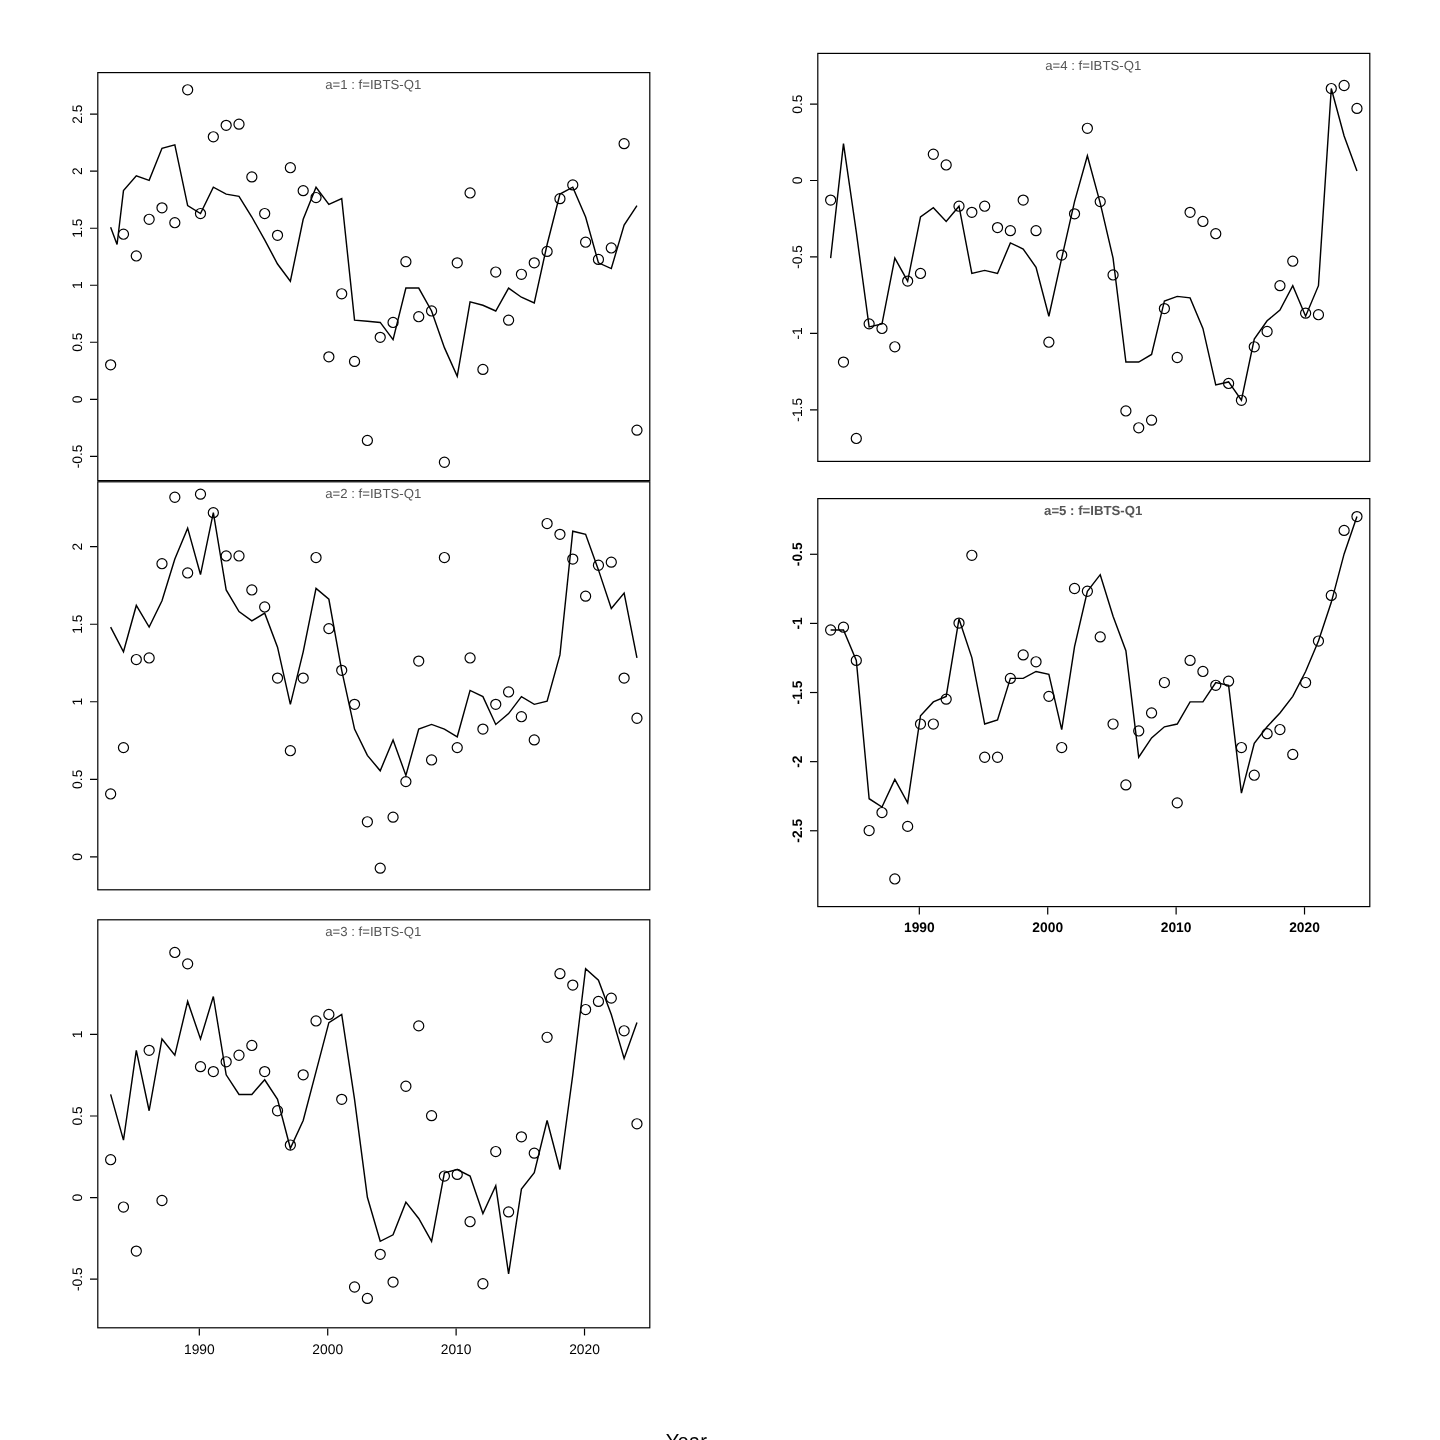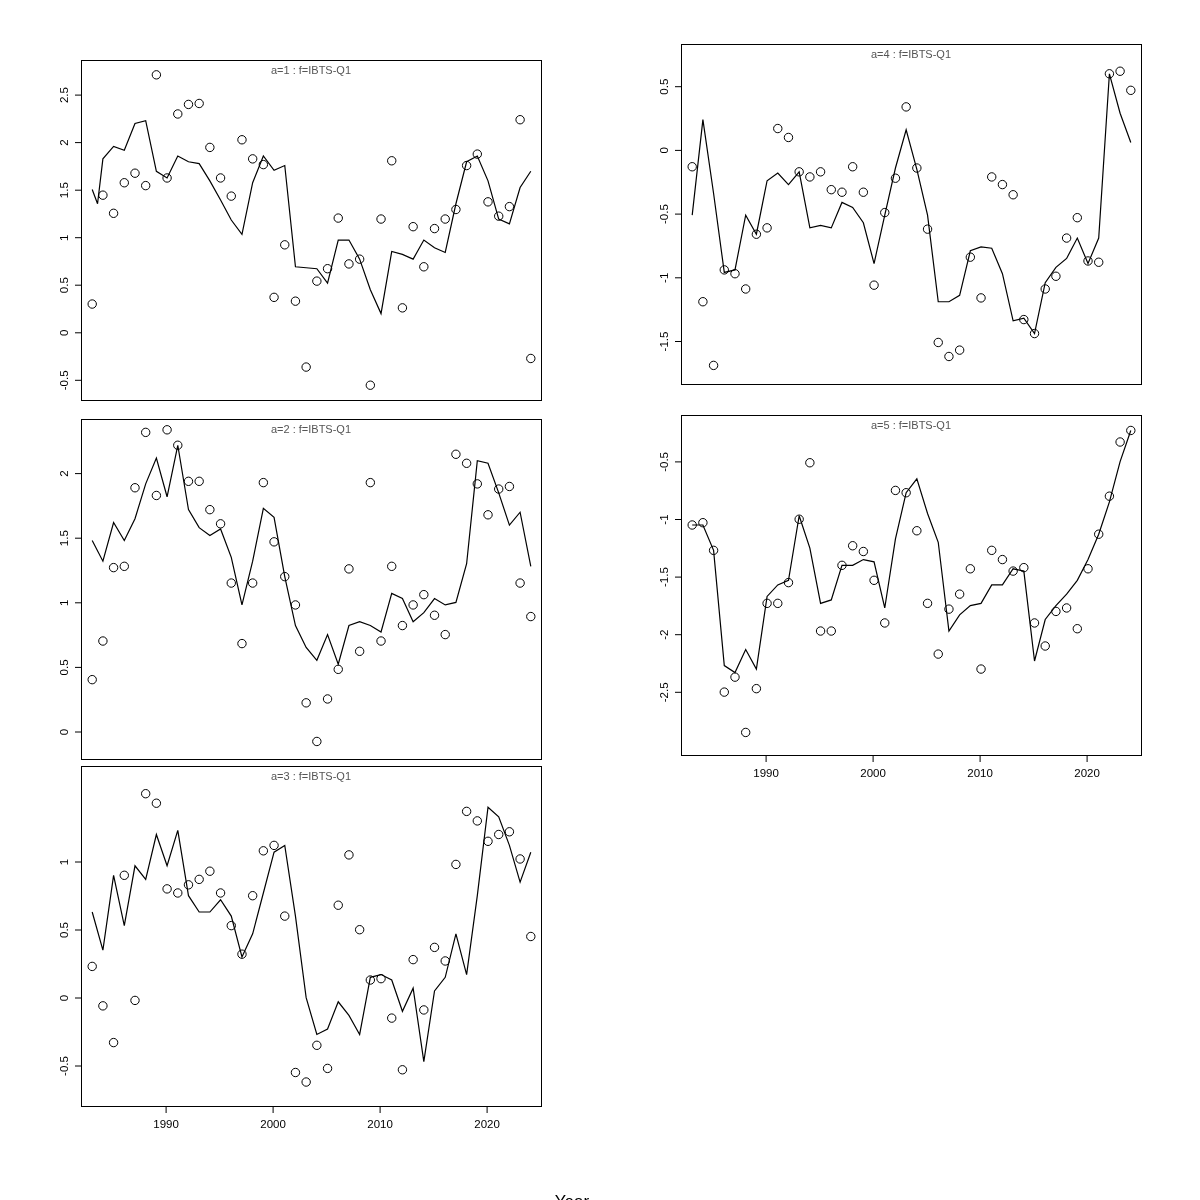--- a/index.html
+++ b/index.html
@@ -199,21 +199,21 @@
           <circle cx="472.01" cy="236.98" r="4.2" class="point"></circle>
           <circle cx="482.71" cy="238.25" r="4.2" class="point"></circle>
           <circle cx="493.41" cy="49.79" r="4.2" class="point"></circle>
           <circle cx="504.10" cy="47.24" r="4.2" class="point"></circle>
           <circle cx="514.80" cy="66.34" r="4.2" class="point"></circle>
           <polyline points="76.20,191.14 86.90,95.63 97.59,169.49 108.29,248.44 118.99,245.89 129.69,191.14 140.38,210.24 151.08,156.75 161.78,149.11 172.48,160.57 183.17,147.84 193.87,203.87 204.57,201.32 215.27,203.87 225.97,178.40 236.66,183.50 247.36,198.78 258.06,239.53 268.76,191.14 279.45,144.02 290.15,105.82 300.85,145.29 311.55,191.14 322.24,277.73 332.94,277.73 343.64,271.36 354.34,226.79 365.03,222.97 375.73,224.25 386.43,249.71 397.13,296.83 407.83,294.28 418.52,309.56 429.22,258.63 439.92,243.35 450.62,234.43 461.31,214.06 472.01,239.53 482.71,214.06 493.41,49.79 504.10,89.26 514.80,118.55" class="series-line"></polyline>
         </g>
     </svg>
   </div>
 
-  <div class="panel" style="left:0px; top:399px;">
+  <div class="panel" style="left:0px; top:381px;">
     <svg width="560" height="380" viewBox="0 0 560 380">
       <rect class="frame" x="65.5" y="20.5" width="460" height="340"></rect>
       <text class="panel-title" x="295" y="34" text-anchor="middle">a=2 : f=IBTS-Q1</text>
       <g class="ticks-y">
         <line class="tickmark" x1="59" y1="333.0" x2="65" y2="333.0"></line>
         <text class="tick-text" x="52" y="333.0" text-anchor="middle" transform="rotate(-90 52 333.0)">0</text>
         <line class="tickmark" x1="59" y1="268.4" x2="65" y2="268.4"></line>
         <text class="tick-text" x="52" y="268.4" text-anchor="middle" transform="rotate(-90 52 268.4)">0.5</text>
         <line class="tickmark" x1="59" y1="203.8" x2="65" y2="203.8"></line>
         <text class="tick-text" x="52" y="203.8" text-anchor="middle" transform="rotate(-90 52 203.8)">1</text>
@@ -263,21 +263,21 @@
           <circle cx="472.01" cy="115.80" r="4.2" class="point"></circle>
           <circle cx="482.71" cy="90.05" r="4.2" class="point"></circle>
           <circle cx="493.41" cy="87.47" r="4.2" class="point"></circle>
           <circle cx="504.10" cy="184.06" r="4.2" class="point"></circle>
           <circle cx="514.80" cy="217.55" r="4.2" class="point"></circle>
           <polyline points="76.20,141.56 86.90,162.17 97.59,123.53 108.29,141.56 118.99,119.67 129.69,84.89 140.38,59.14 151.08,97.77 161.78,46.26 172.48,110.65 183.17,128.68 193.87,136.41 204.57,129.97 215.27,158.30 225.97,205.95 236.66,162.17 247.36,109.36 258.06,118.38 268.76,177.62 279.45,226.56 290.15,248.45 300.85,261.33 311.55,235.58 322.24,265.20 332.94,226.56 343.64,222.70 354.34,226.56 365.03,233.00 375.73,194.36 386.43,199.52 397.13,222.70 407.83,213.68 418.52,199.52 429.22,205.95 439.92,203.38 450.62,164.74 461.31,61.71 472.01,64.29 482.71,93.91 493.41,126.11 504.10,113.23 514.80,167.32" class="series-line"></polyline>
         </g>
     </svg>
   </div>
 
-  <div class="panel" style="left:600px; top:395px;">
+  <div class="panel" style="left:600px; top:395px;font-weight:bold;">
     <svg width="560" height="415" viewBox="0 0 560 415">
       <rect class="frame" x="65.5" y="20.5" width="460" height="340"></rect>
       <text class="panel-title" x="295" y="34" text-anchor="middle">a=5 : f=IBTS-Q1</text>
       <g class="ticks-y">
         <line class="tickmark" x1="59" y1="297.3" x2="65" y2="297.3"></line>
         <text class="tick-text" x="52" y="297.3" text-anchor="middle" transform="rotate(-90 52 297.3)">-2.5</text>
         <line class="tickmark" x1="59" y1="239.7" x2="65" y2="239.7"></line>
         <text class="tick-text" x="52" y="239.7" text-anchor="middle" transform="rotate(-90 52 239.7)">-2</text>
         <line class="tickmark" x1="59" y1="182.1" x2="65" y2="182.1"></line>
         <text class="tick-text" x="52" y="182.1" text-anchor="middle" transform="rotate(-90 52 182.1)">-1.5</text>

